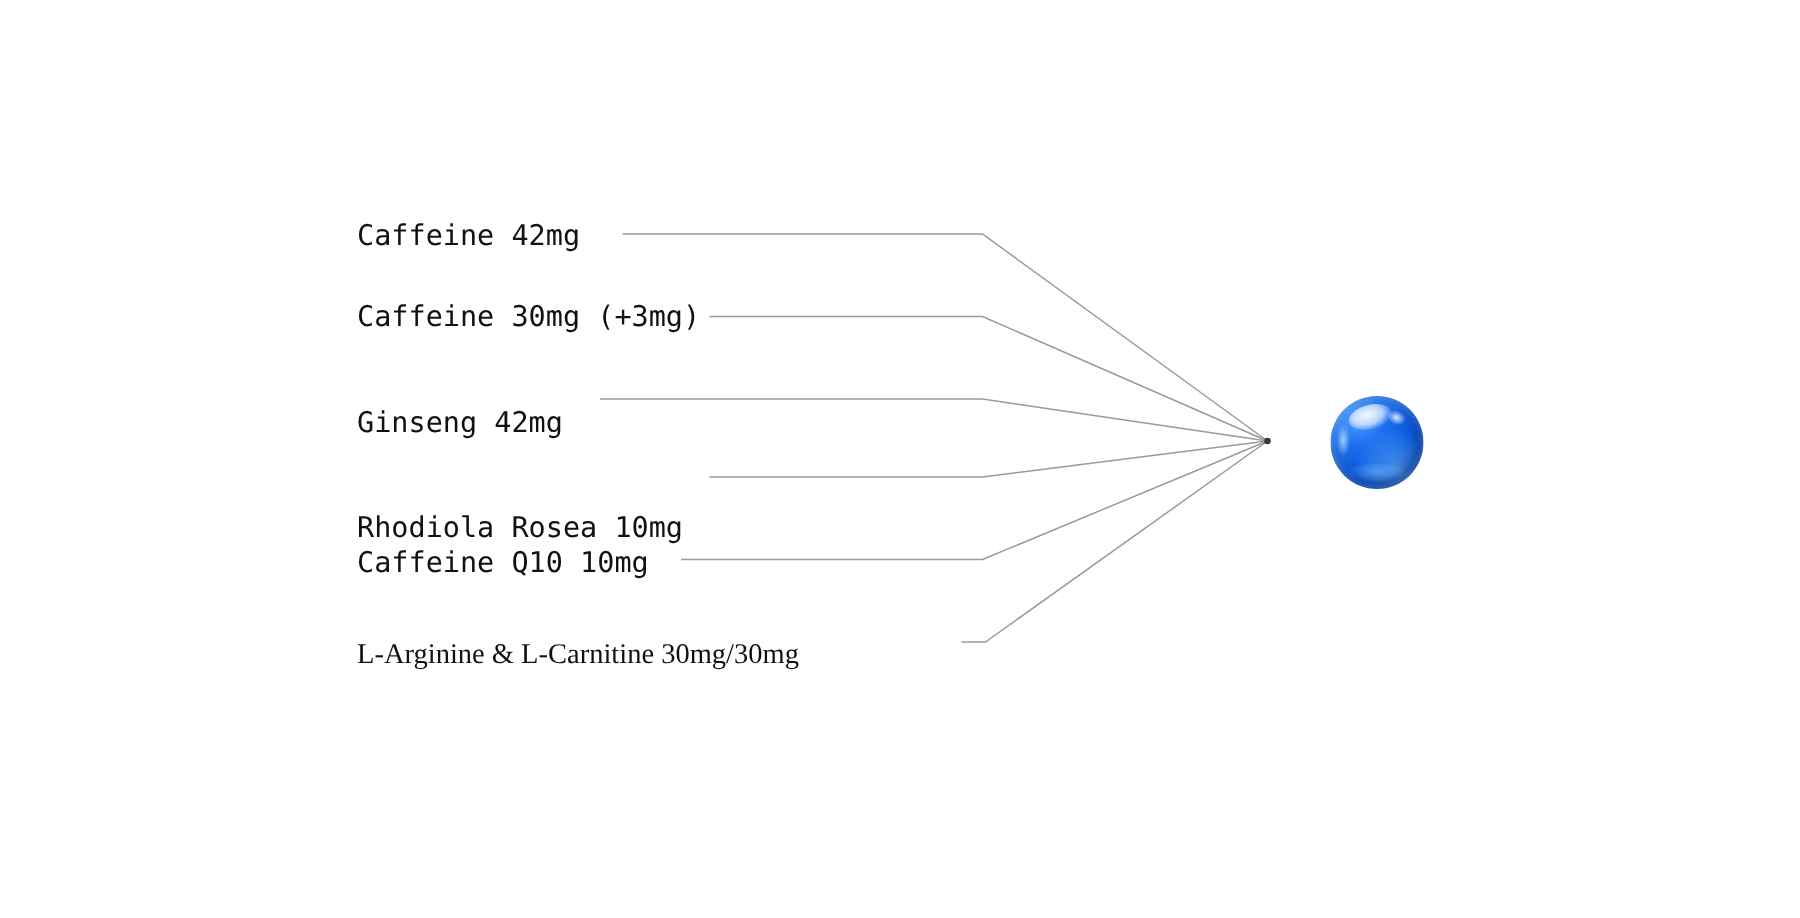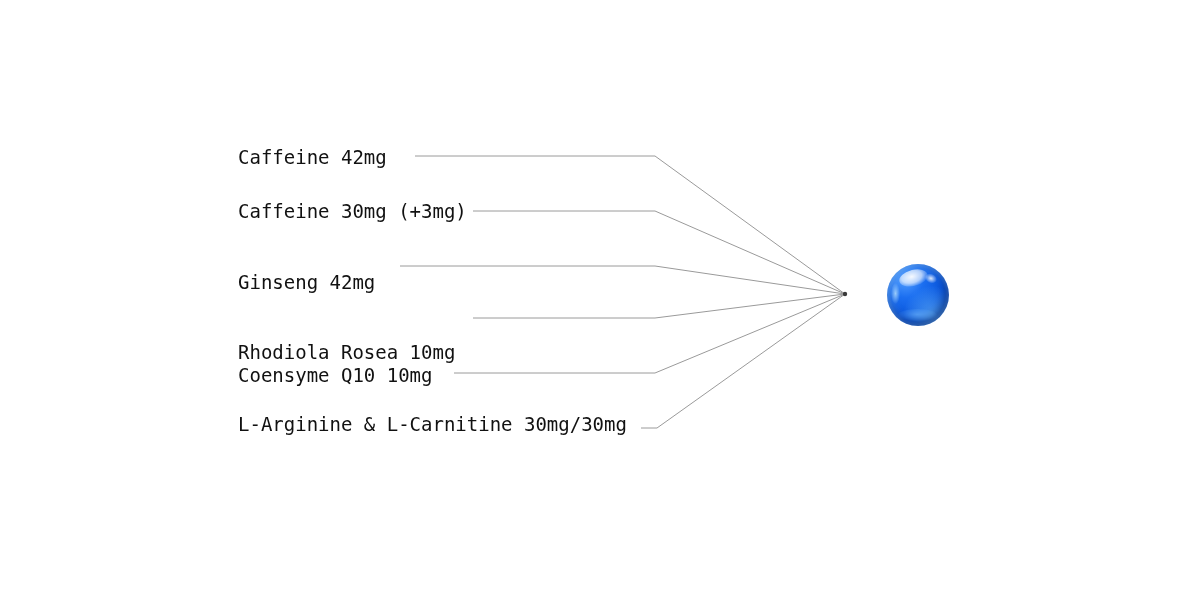--- a/index.html
+++ b/index.html
@@ -132,22 +132,22 @@
         <path class="leader-line" d="M 641 428 L 657 428 L 845 294"></path>
       </g>
     <circle class="convergence-node" cx="845" cy="294" r="2.2"></circle>
   </svg>
 
   <div id="label-group">
       <div class="ingredient-label" style="top: 157px;">Caffeine 42mg</div>
       <div class="ingredient-label" style="top: 211px;">Caffeine 30mg (+3mg)</div>
       <div class="ingredient-label" style="top: 282px;">Ginseng 42mg</div>
       <div class="ingredient-label" style="top: 320px; margin-top: 32px;">Rhodiola Rosea 10mg</div>
-      <div class="ingredient-label" style="top: 375px;">Coensyme Q10 10mg</div>
-      <div class="ingredient-label" style="top: 424px;">L-Arginine &amp; L-Carnitine 30mg/30mg</div>
+      <div class="ingredient-label" style="top: 375px;">Caffeine Q10 10mg</div>
+      <div class="ingredient-label" style="top: 437px; font-family: Liberation Serif, serif;">L-Arginine &amp; L-Carnitine 30mg/30mg</div>
     </div>
 
   <div id="product-sphere" style="left: 887px; top: 264px; width: 62px; height: 62px;">
     <div class="sphere-body"></div>
     <div class="sphere-rim"></div>
     <div class="sphere-bottom-glow"></div>
     <div class="sphere-highlight-left"></div>
     <div class="sphere-highlight-main"></div>
     <div class="sphere-highlight-small"></div>
   </div>

